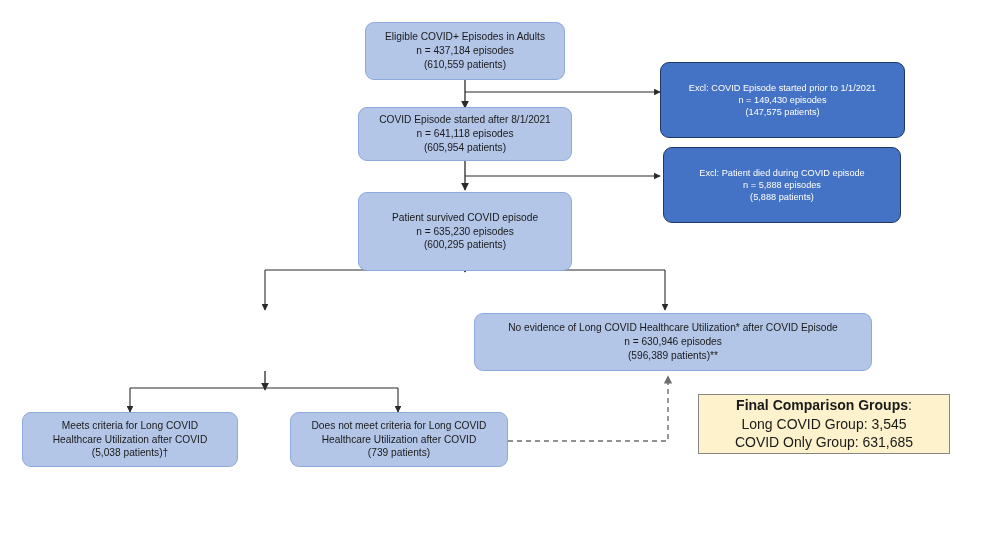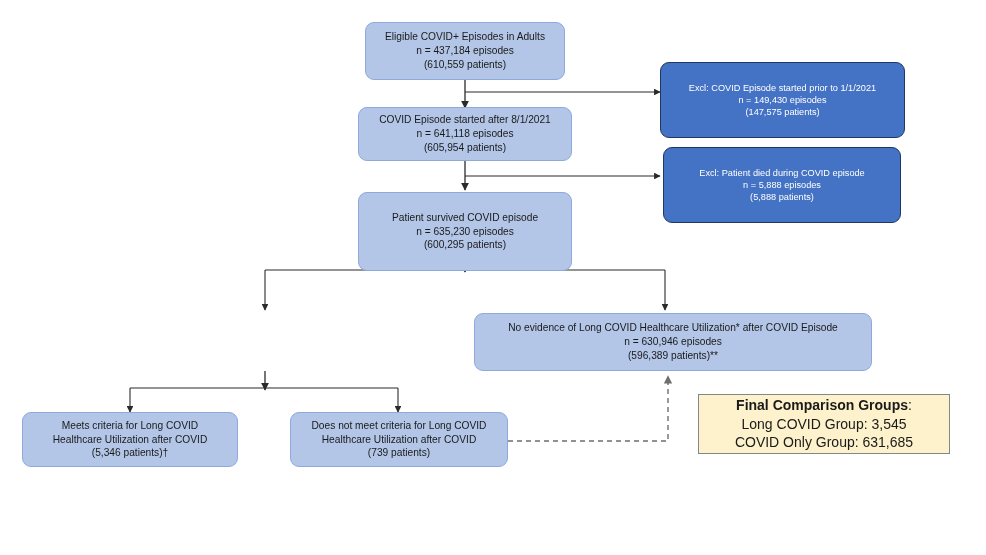--- a/index.html
+++ b/index.html
@@ -150,21 +150,21 @@
 
   <div class="node box-light fs-10" style="left:474px; top:313px; width:398px; height:58px;">
     <span class="line">No evidence of Long COVID Healthcare Utilization* after COVID Episode</span>
     <span class="line">n = 630,946 episodes</span>
     <span class="line">(596,389 patients)**</span>
   </div>
 
   <div class="node box-light fs-10" style="left:22px; top:412px; width:216px; height:55px;">
     <span class="line">Meets criteria for Long COVID</span>
     <span class="line">Healthcare Utilization after COVID</span>
-    <span class="line">(5,346 patients)†</span>
+    <span class="line">(5,038 patients)†</span>
   </div>
 
   <div class="node box-light fs-10" style="left:290px; top:412px; width:218px; height:55px;">
     <span class="line">Does not meet criteria for Long COVID</span>
     <span class="line">Healthcare Utilization after COVID</span>
     <span class="line">(739 patients)</span>
   </div>
 
   <div class="node box-cream fs-11" style="left:698px; top:394px; width:252px; height:60px;">
     <span class="line"><span class="bold">Final Comparison Groups</span><span>:</span></span>

